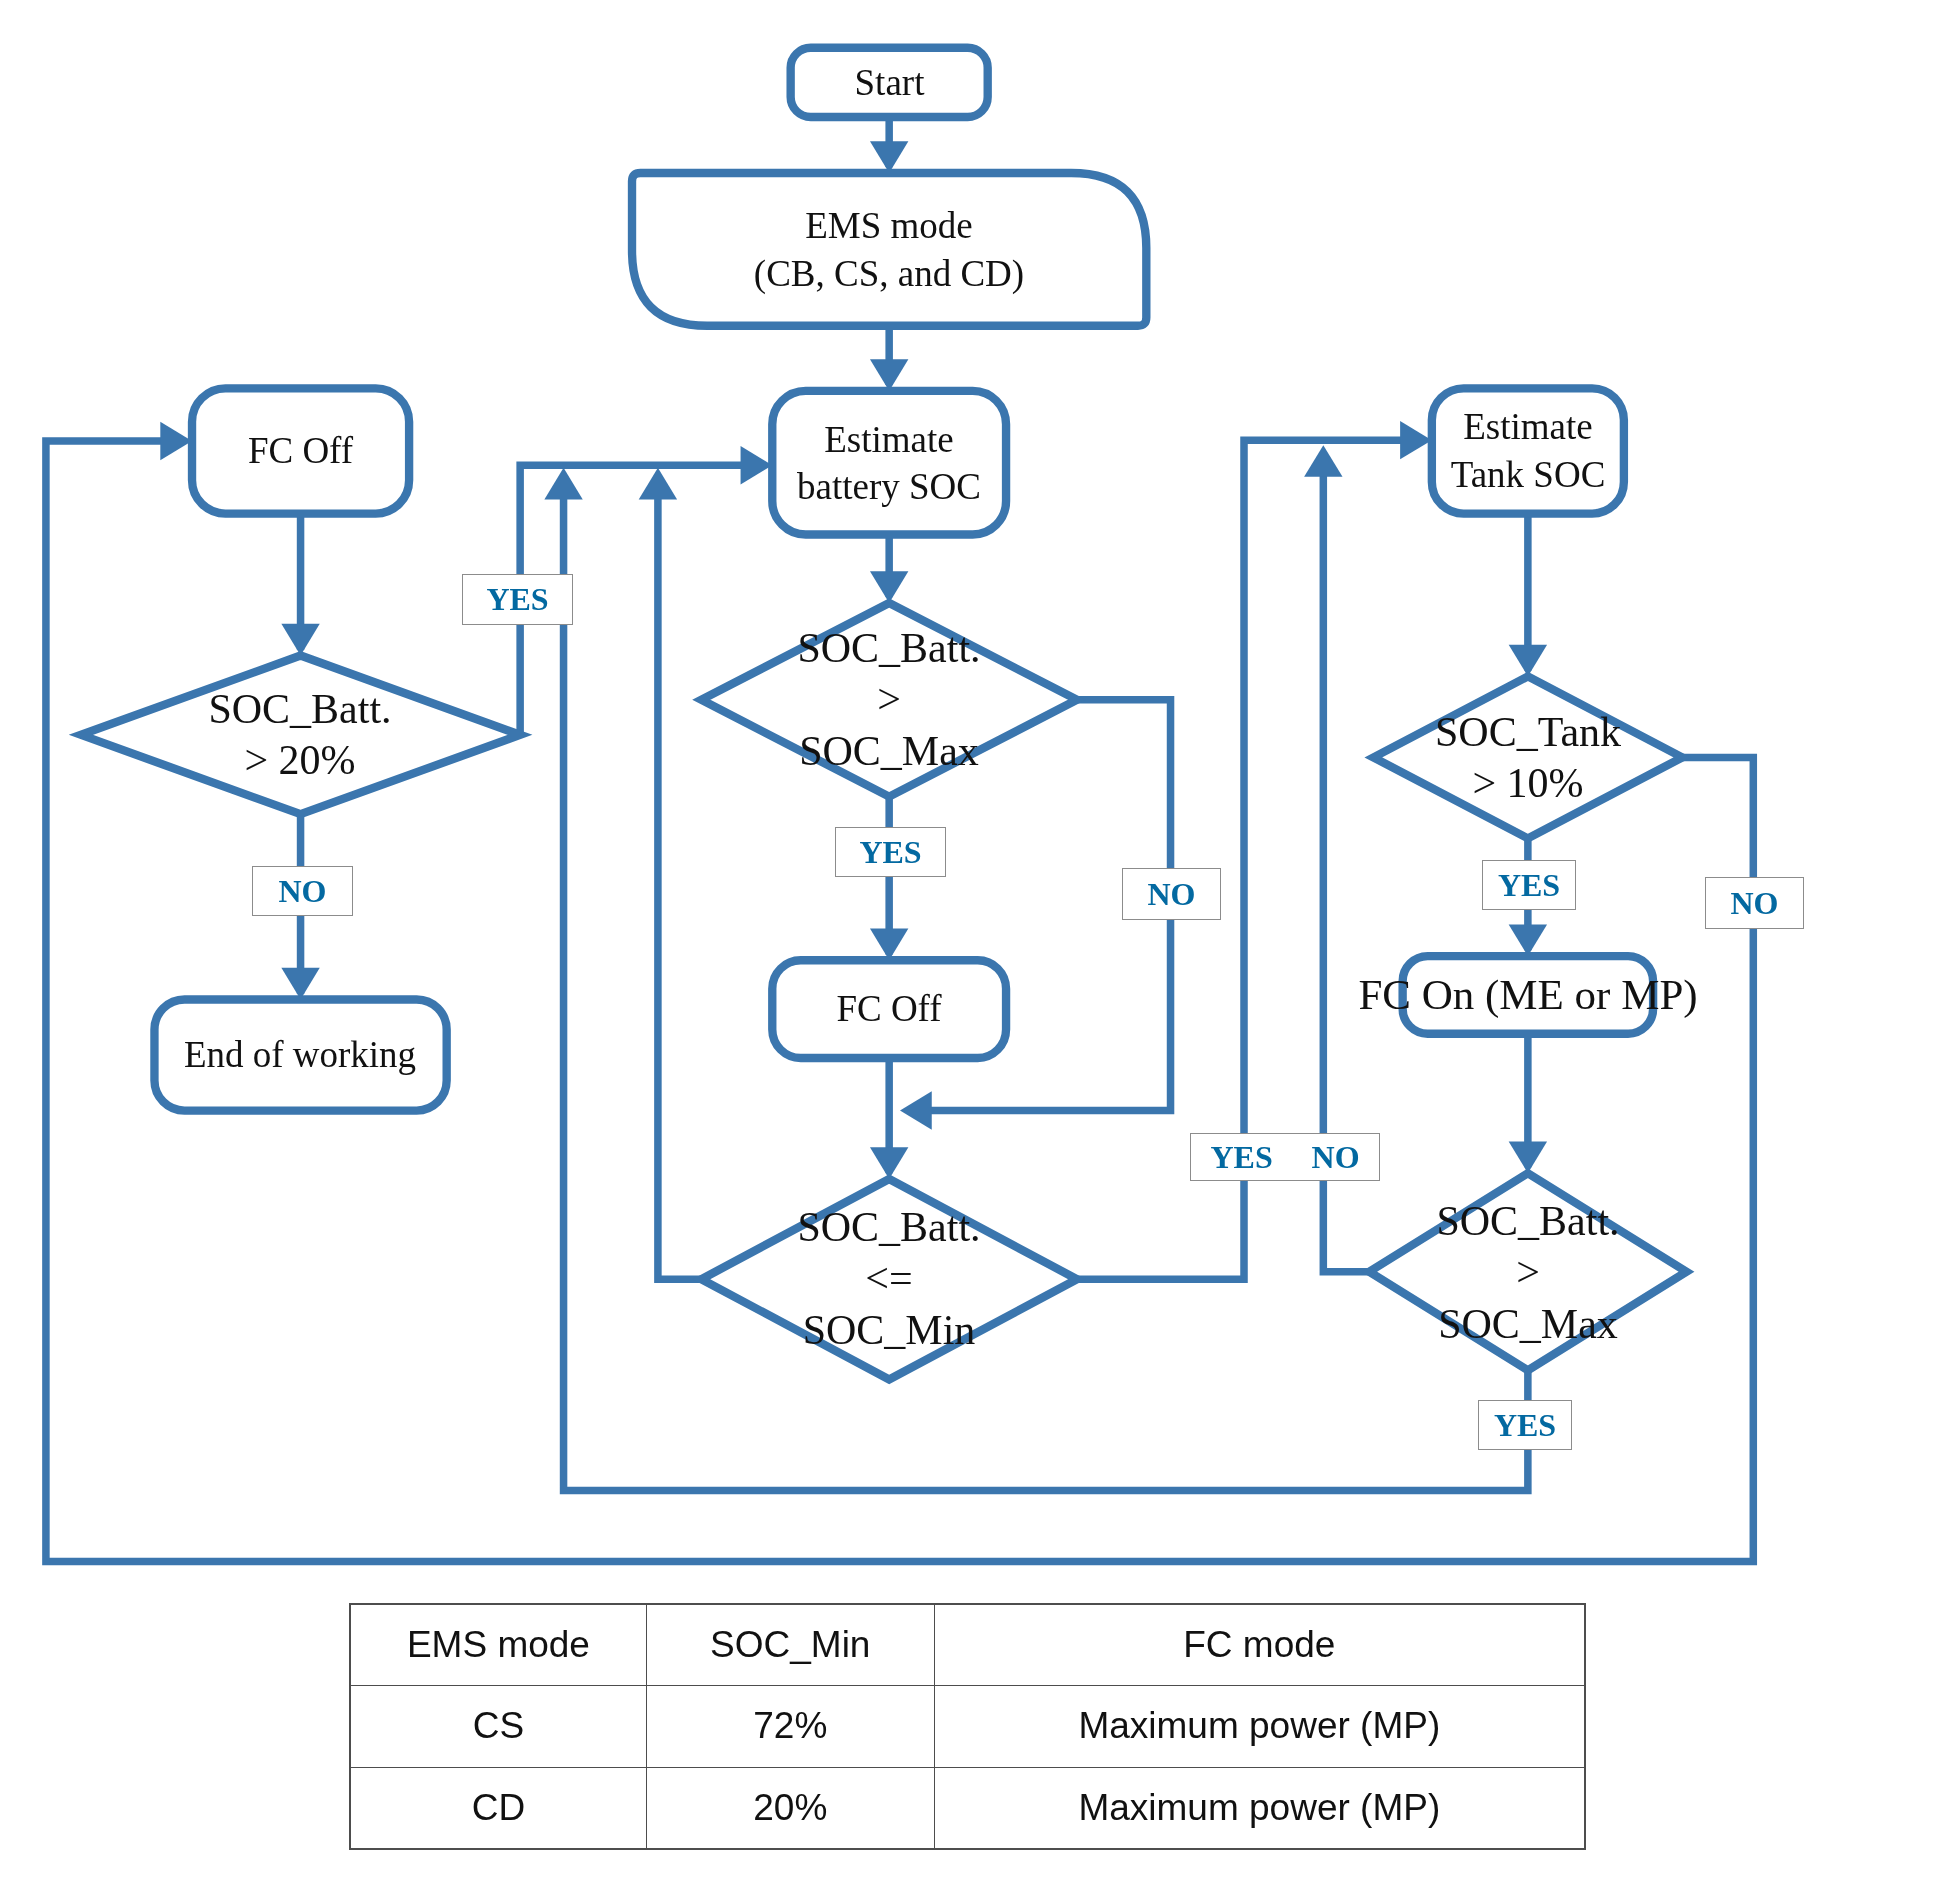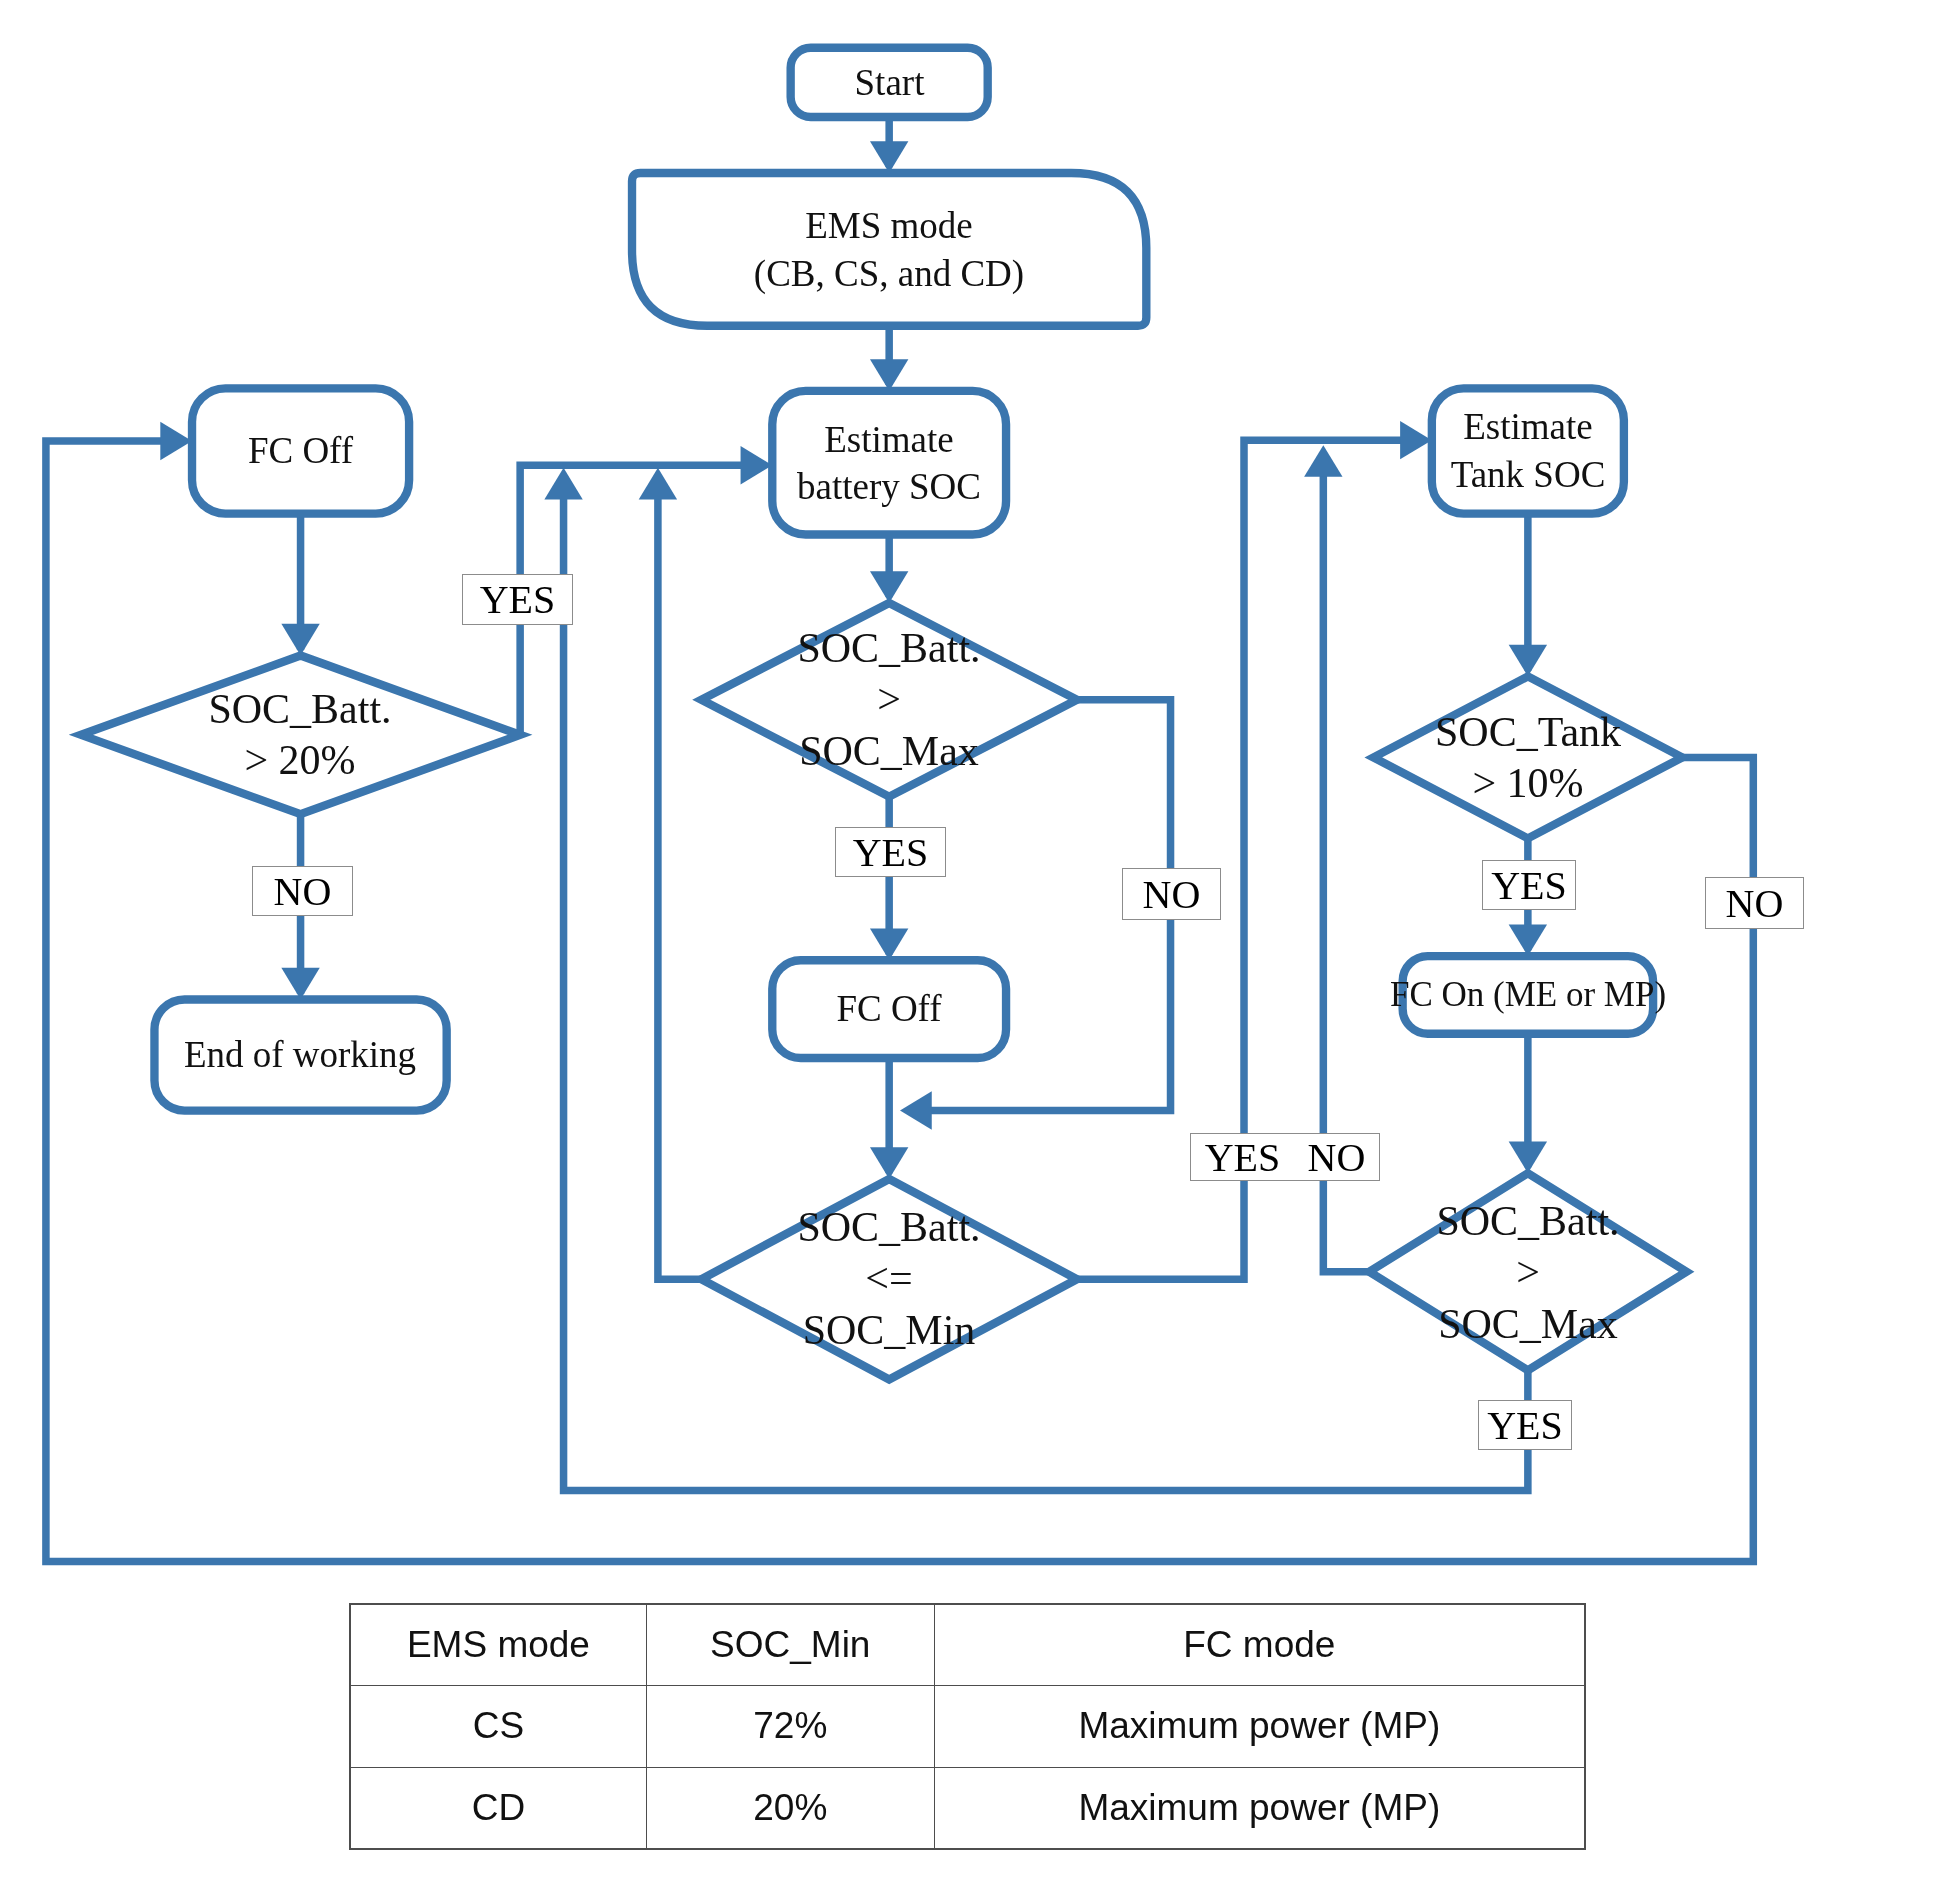--- a/index.html
+++ b/index.html
@@ -20,22 +20,22 @@
     font-size:37px;line-height:1.28;
     color:#111111;
     pointer-events:none;
   }
   .diamond-label{font-size:42px;line-height:1.22;}
   .branch-label{
     position:absolute;
     display:flex;align-items:center;justify-content:center;
     background:#ffffff;
     border:1.7px solid #8c8c8c;
-    font-weight:normal;font-size:40px;
-    color:#000000;
+    font-weight:bold;font-size:32px;
+    color:#0369a1;
   }
   .branch-combo{justify-content:space-around;}
   .nowrap{white-space:nowrap;}
   #ems-table{
     position:absolute;left:349px;top:1603px;width:1237px;height:247px;
     border-collapse:collapse;
     font-family:"Liberation Sans", sans-serif;
     font-size:37px;color:#111111;
     background:#ffffff;
     table-layout:fixed;
@@ -176,21 +176,21 @@
   <div class="node-label" style="left:1432px;top:388px;width:192px;height:125px;">
     <div>Estimate</div>
     <div>Tank SOC</div>
   </div>
 
   <div class="node-label diamond-label" style="left:1403px;top:714px;width:250px;height:88px;">
     <div>SOC_Tank</div>
     <div>&gt; 10%</div>
   </div>
 
-  <div class="node-label" style="left:1403px;top:956px;width:250px;height:78px;font-size:35px;">
+  <div class="node-label" style="left:1403px;top:956px;width:250px;height:78px;font-size:43px;">
     <div class="nowrap">FC On (ME or MP)</div>
   </div>
 
   <div class="node-label diamond-label" style="left:1403px;top:1201px;width:250px;height:144px;">
     <div>SOC_Batt.</div>
     <div>&gt;</div>
     <div>SOC_Max</div>
   </div>
 
   <div class="branch-label" style="left:835px;top:827px;width:109px;height:48px;">YES</div>

